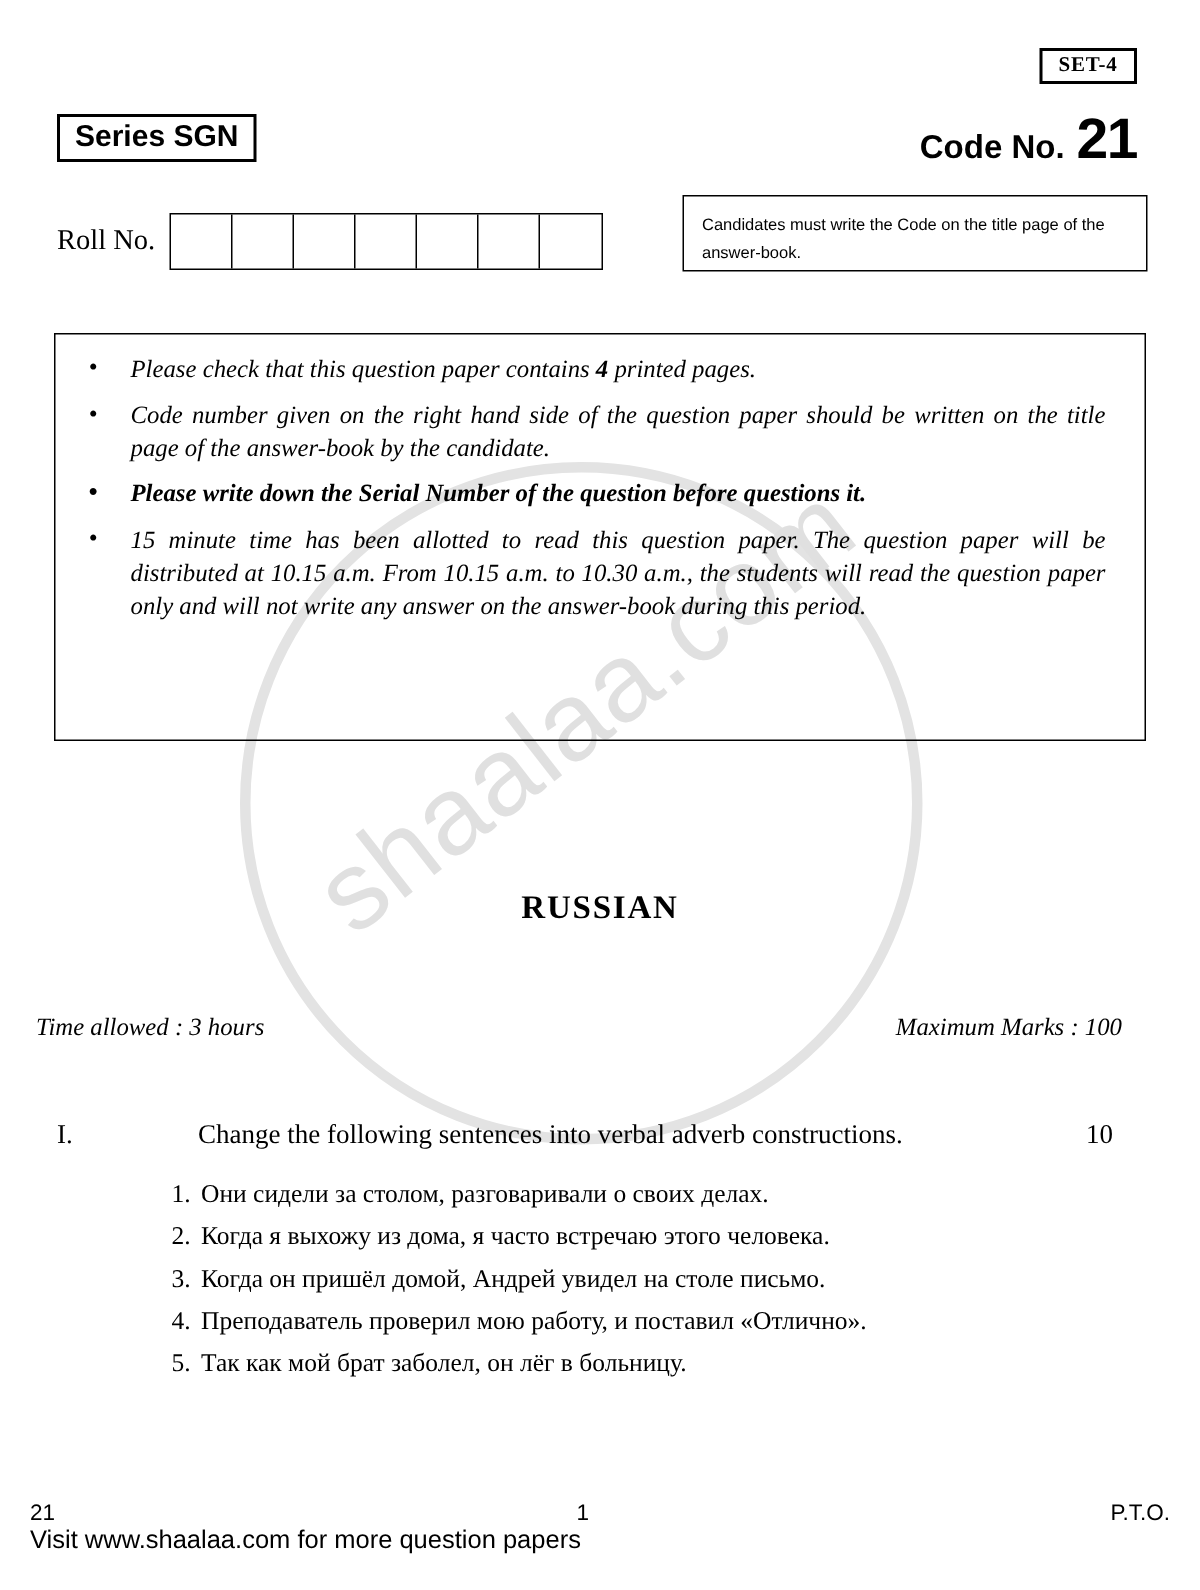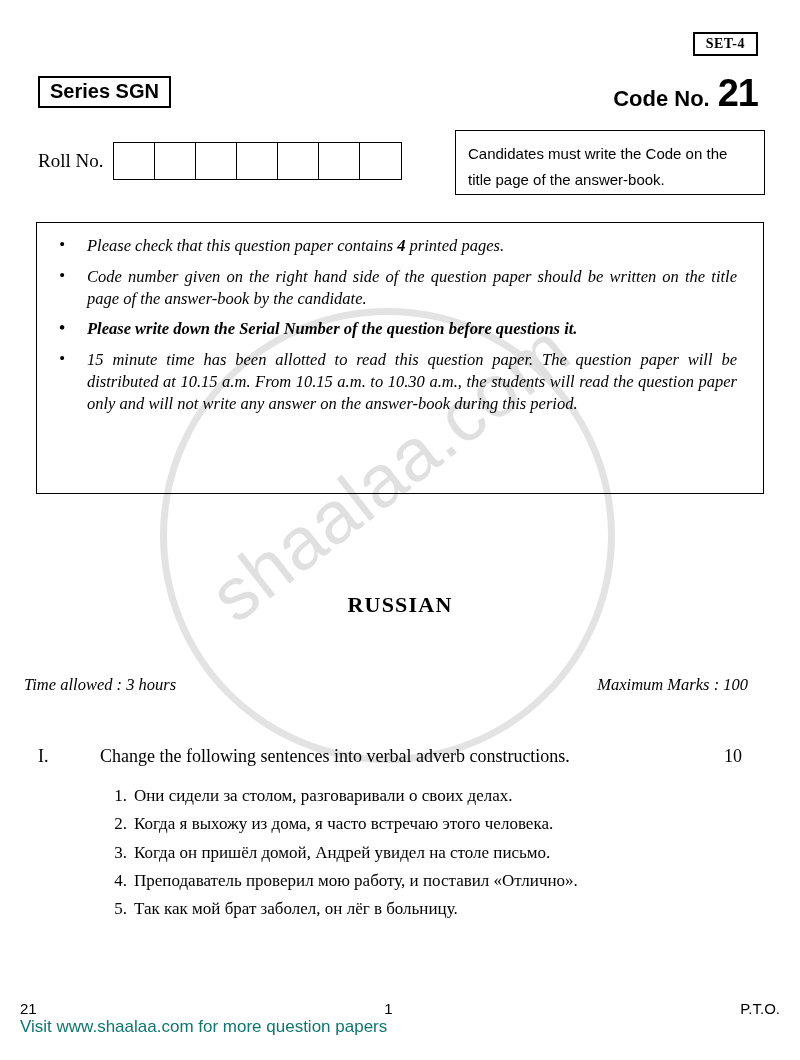--- a/index.html
+++ b/index.html
@@ -124,21 +124,21 @@
   
   #candidate-note {
     position: absolute;
     left: 455px;
     top: 130px;
     width: 310px;
     border: 1.5px solid #000;
     box-sizing: border-box;
     padding: 10px 12px 0 12px;
     font-family: "Liberation Sans", sans-serif;
-    font-size: 15px;
+    font-size: 11px;
     line-height: 1.75;
   }
 
   
   #instructions-box {
     position: absolute;
     left: 36px;
     top: 222px;
     width: 728px;
     height: 272px;
@@ -203,21 +203,21 @@
     left: 38px;
     top: 746px;
     width: 726px;
   }
   #q1-head {
     display: flex;
     align-items: baseline;
     font-size: 18px;
   }
   #q1-head .q-num { width: 62px; flex: 0 0 62px; }
-  #q1-head .q-text { flex: 1 1 auto; }
+  #q1-head .q-text { flex: 1 1 auto; margin-left: 32px; }
   #q1-head .q-marks { flex: 0 0 40px; }
 
   ol.sentence-list {
     margin: 16px 0 0 0;
     padding: 0 0 0 96px;
     list-style: none;
     counter-reset: sent;
   }
   ol.sentence-list li {
     counter-increment: sent;
@@ -246,21 +246,21 @@
   }
   #footer .f-left { flex: 0 0 auto; }
   #footer .f-center { flex: 1 1 auto; text-align: center; }
   #footer .f-right { flex: 0 0 auto; }
   #visit-line {
     position: absolute;
     left: 20px;
     top: 1017px;
     font-family: "Liberation Sans", sans-serif;
     font-size: 17px;
-    color: #0f766e;
+    color: #000000;
     white-space: nowrap;
     z-index: 20;
   }
 </style>
 </head>
 <body>
 
 <div id="page">
 
   <div id="watermark-layer">

